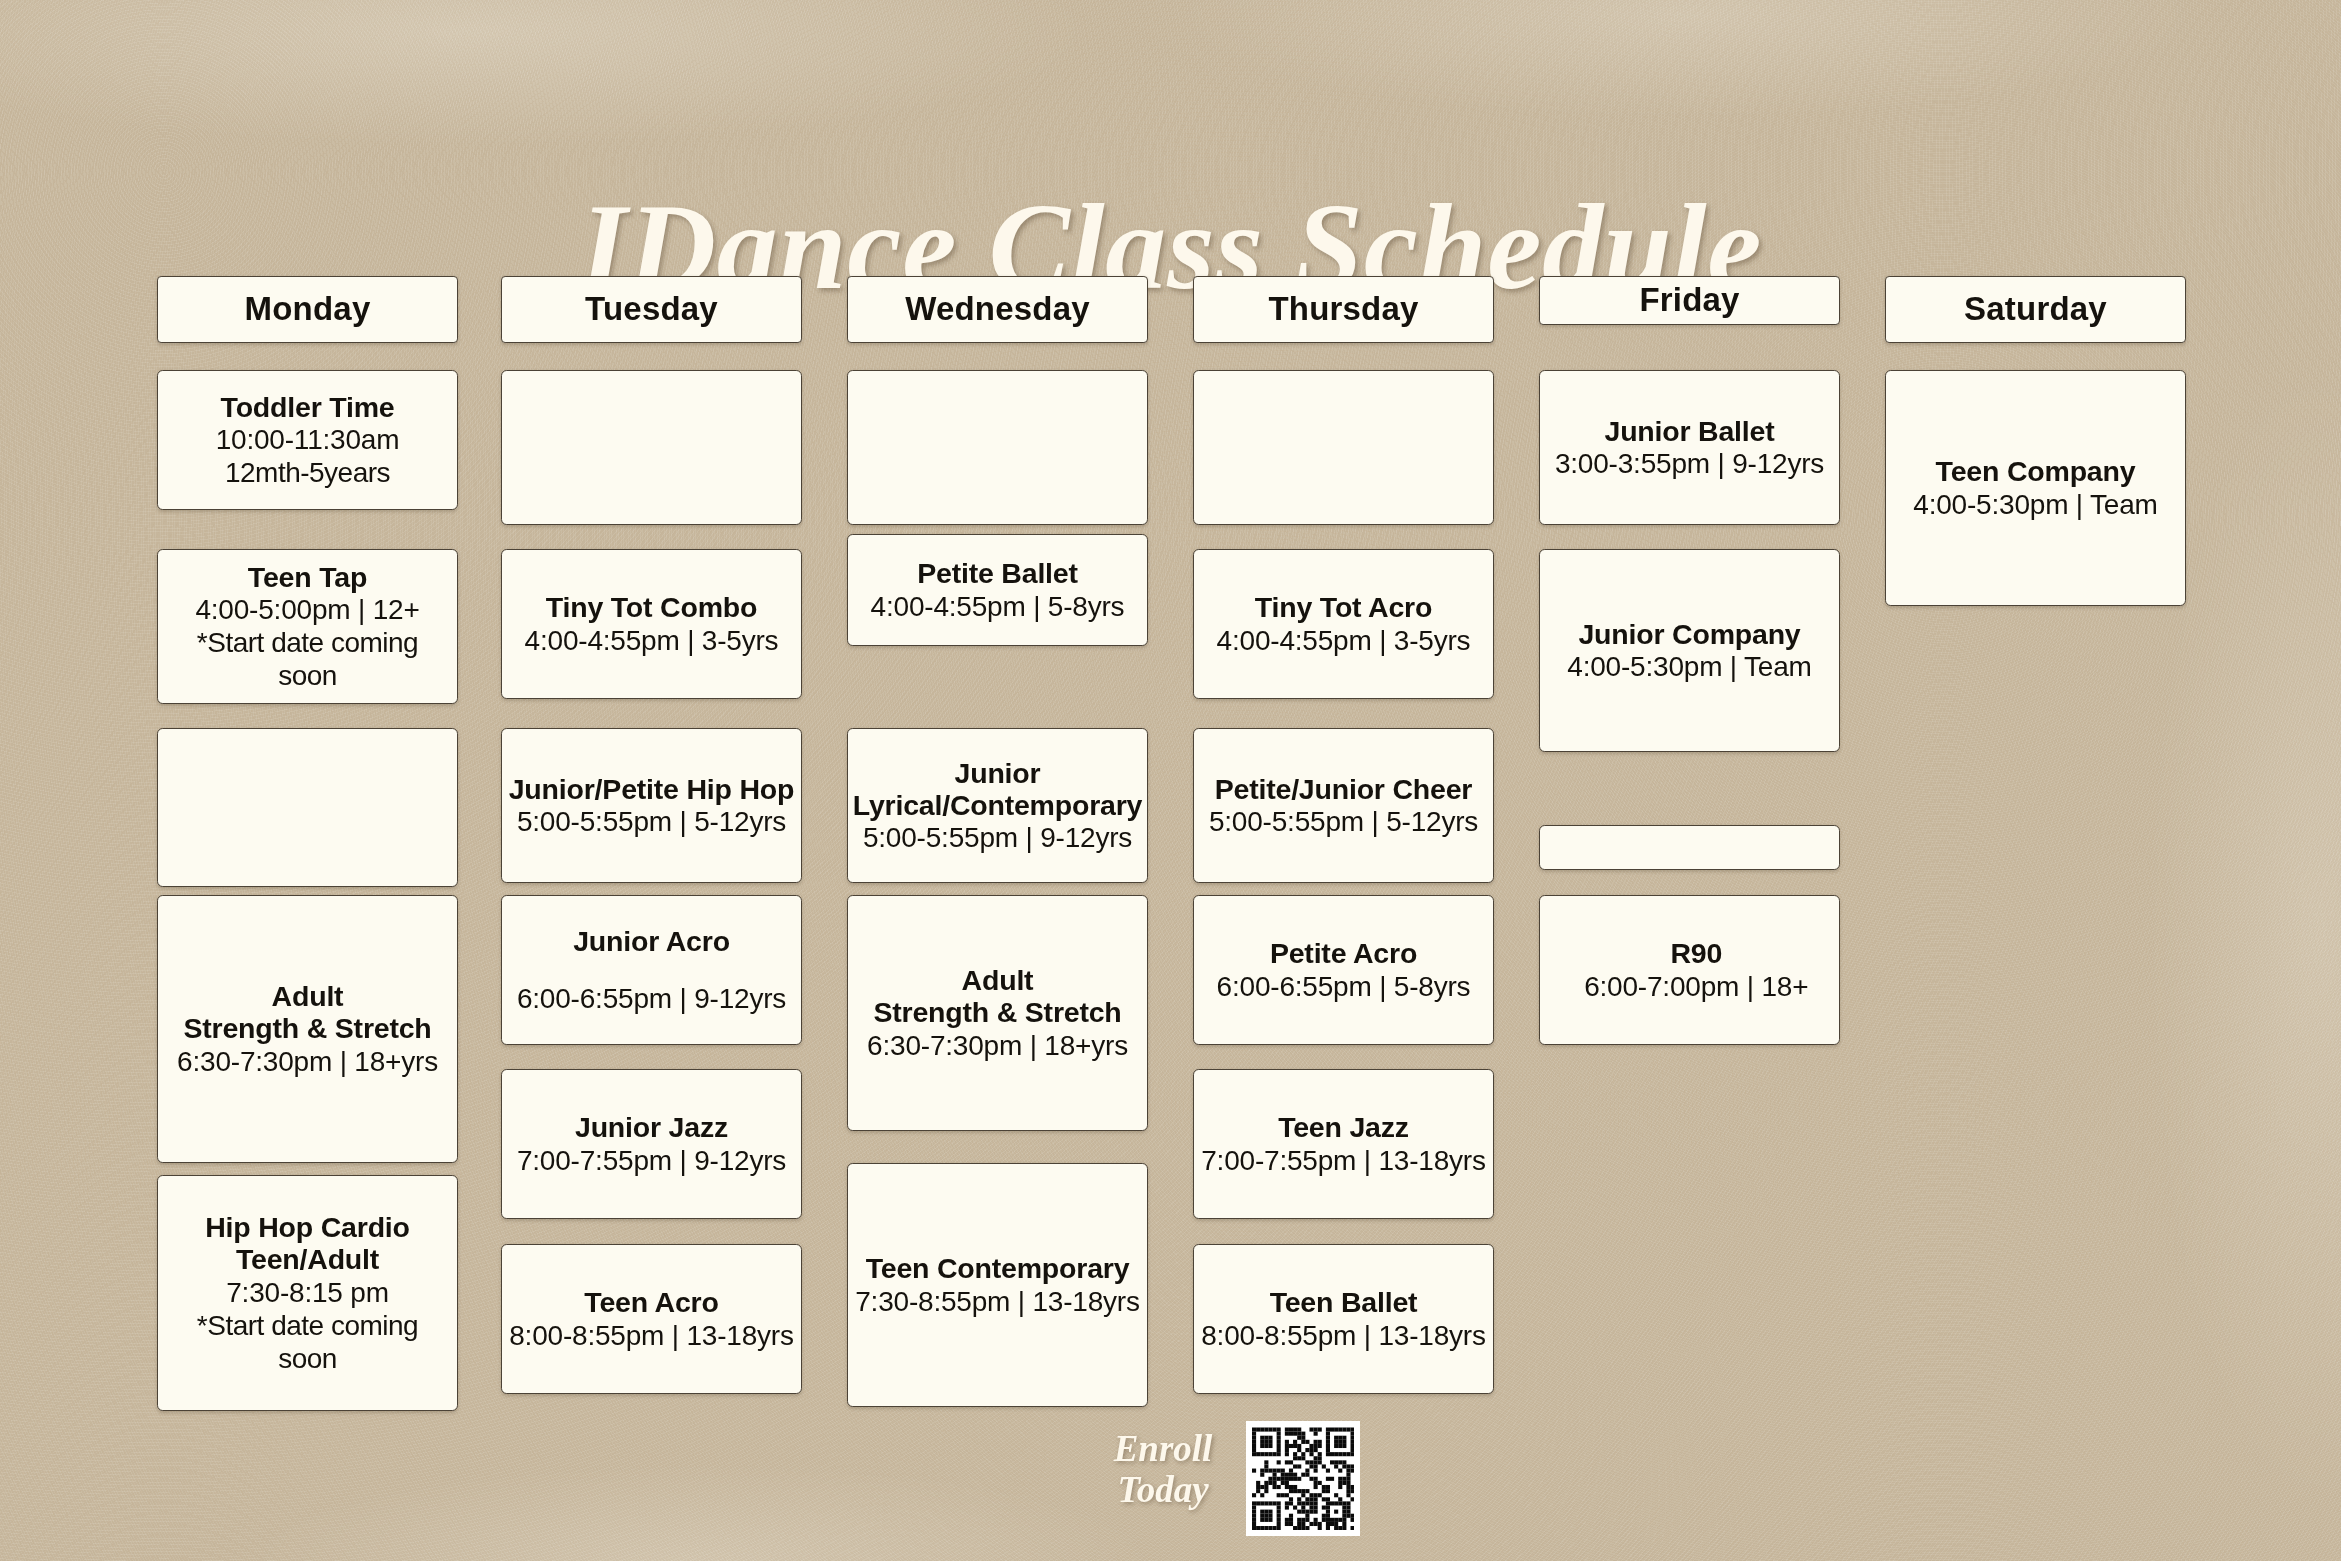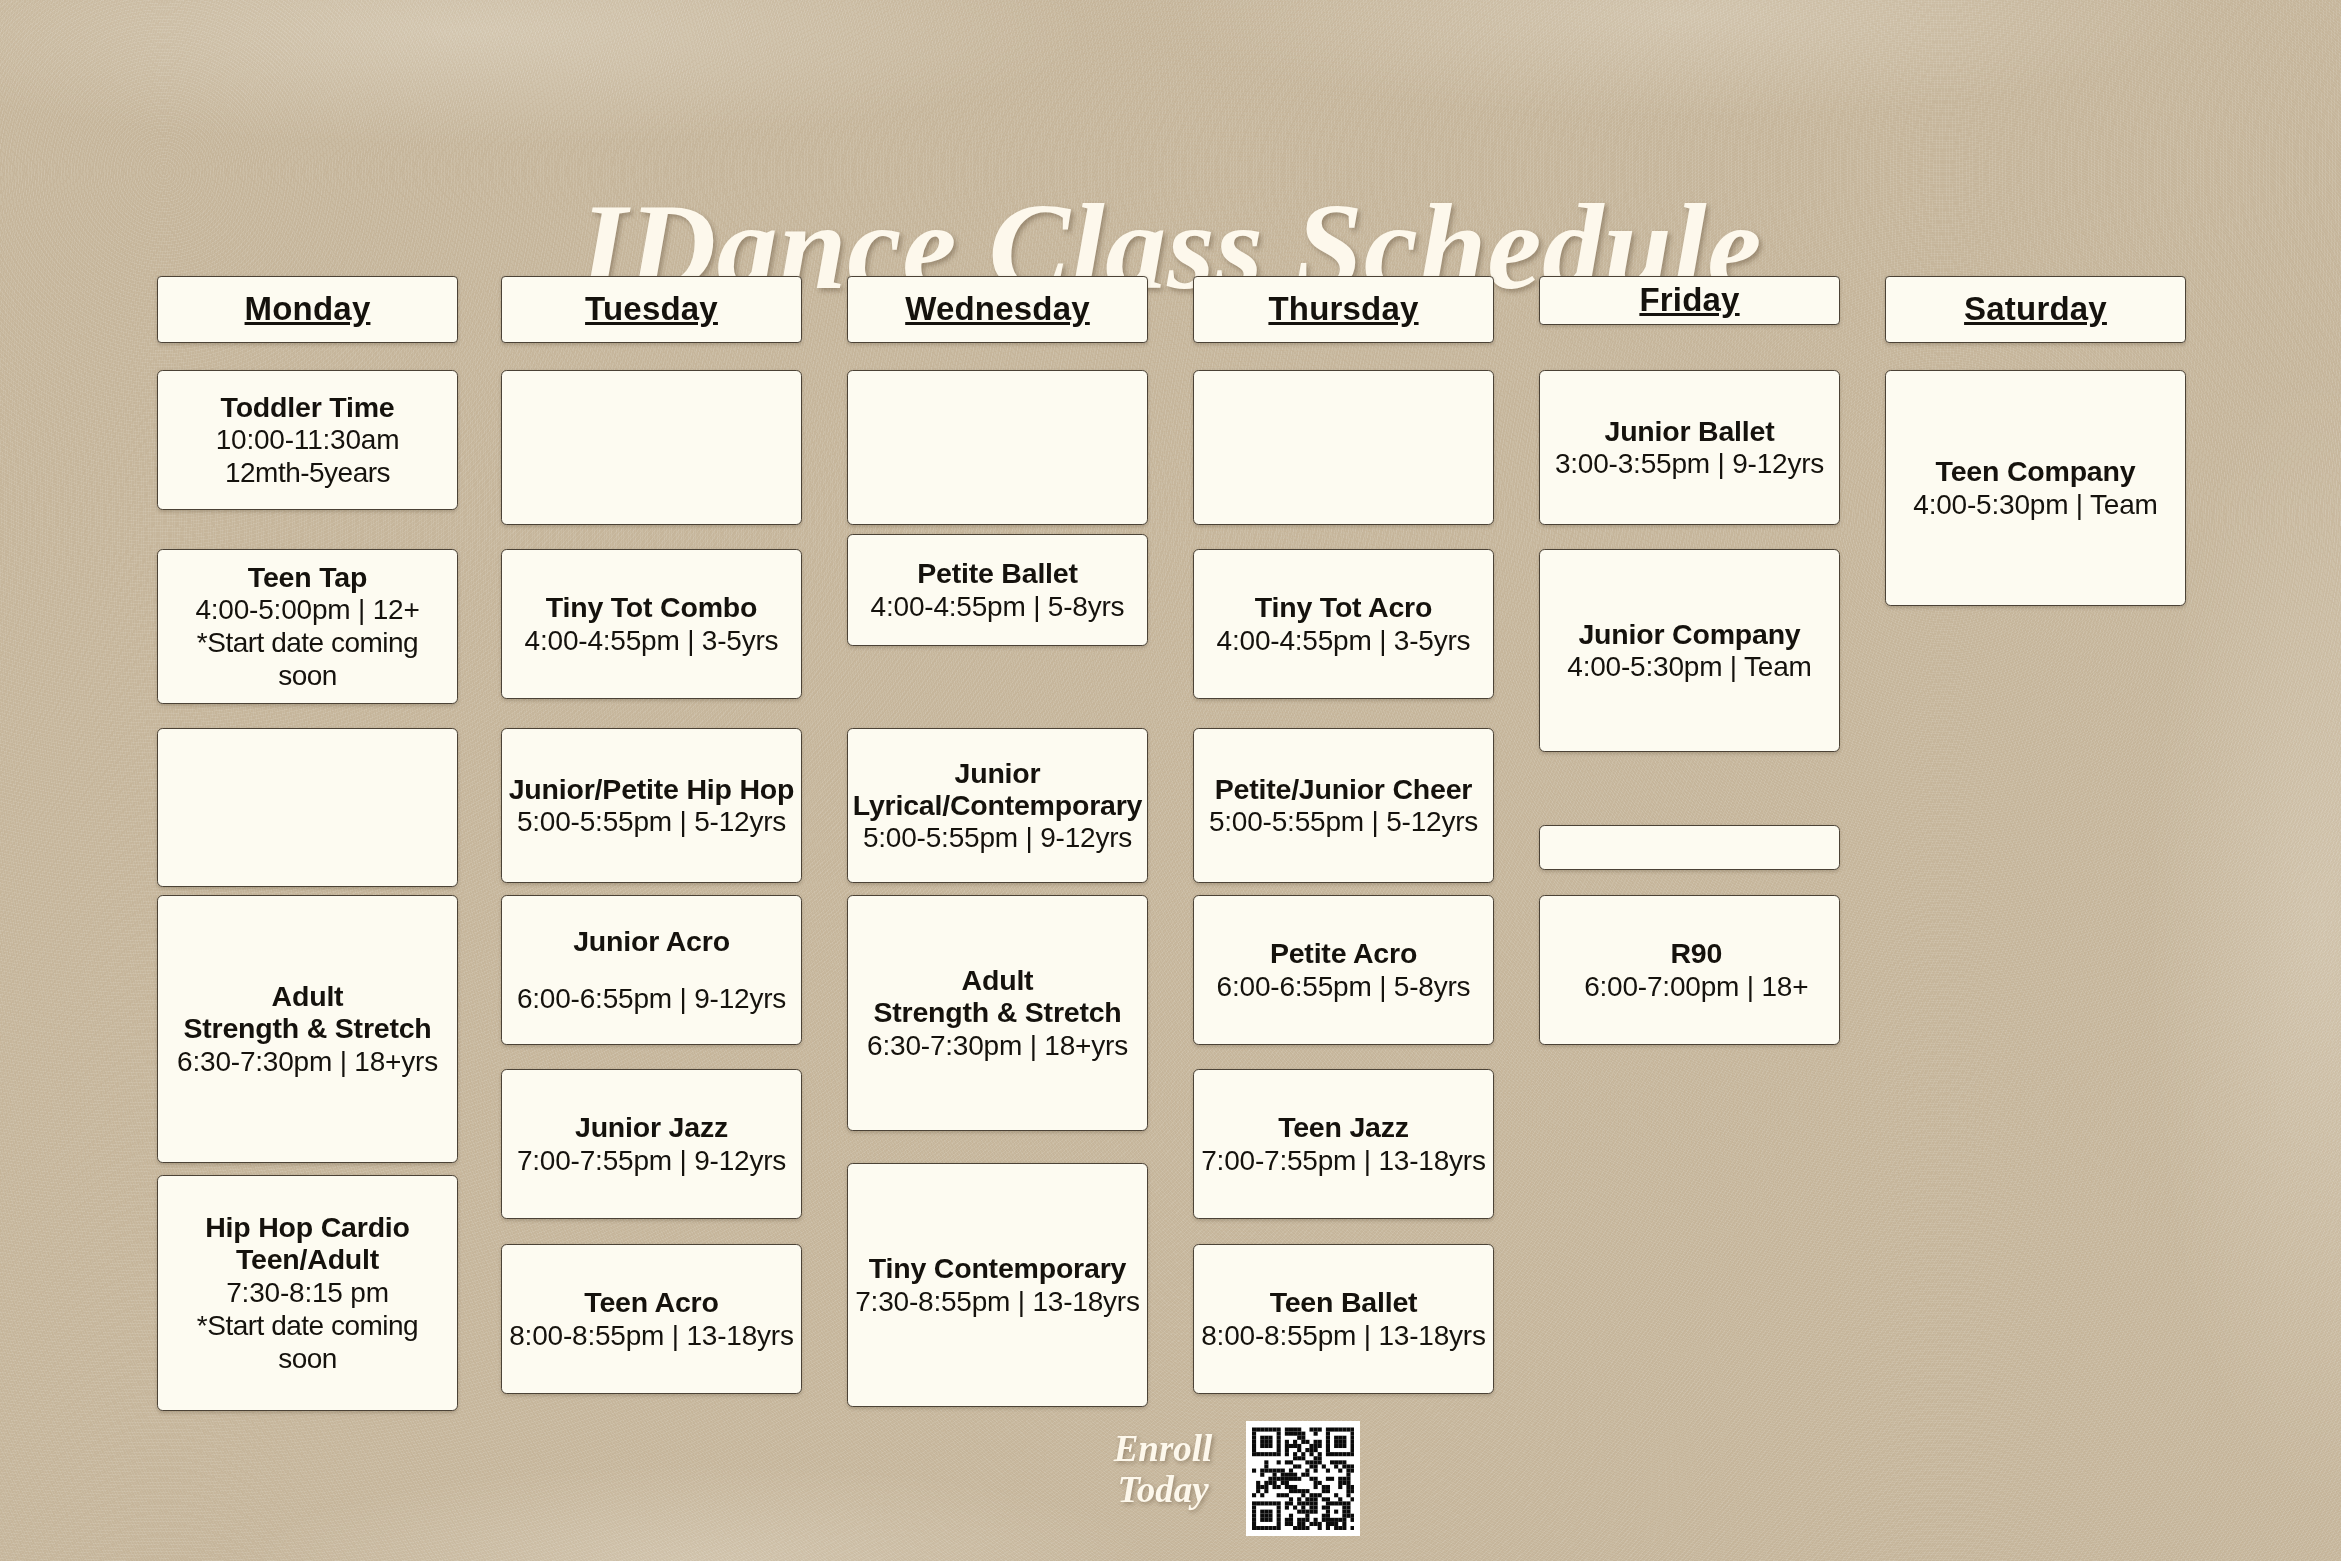--- a/index.html
+++ b/index.html
@@ -74,21 +74,21 @@
     align-items:center;justify-content:center;
     text-align:center;
     color:#15120d;
     padding:3.3px 6.5px;
     box-sizing:border-box;
   }
   .card.head{
     border-radius:4.1px;
   }
   .day-label{
-    font-size:33px;font-weight:700;letter-spacing:0.2px;line-height:1.1;text-decoration:underline;
+    font-size:33px;font-weight:700;letter-spacing:0.2px;line-height:1.1;
   }
   .cls-name{
     font-size:28.5px;font-weight:700;line-height:1.14;letter-spacing:-0.2px;
   }
   .cls-det{
     font-size:28px;font-weight:400;line-height:1.18;letter-spacing:-0.2px;
   }
   .cls-note{
     font-size:28px;font-weight:400;line-height:1.18;letter-spacing:-0.5px;
   }
@@ -181,21 +181,21 @@
         <div class="cls-name">Junior</div>
         <div class="cls-name">Lyrical/Contemporary</div>
         <div class="cls-det">5:00-5:55pm | 9-12yrs</div>
       </div>
       <div class="card" style="top: 895px; height: 236px;">
         <div class="cls-name">Adult</div>
         <div class="cls-name">Strength &amp; Stretch</div>
         <div class="cls-det">6:30-7:30pm | 18+yrs</div>
       </div>
       <div class="card" style="top: 1163px; height: 244px;">
-        <div class="cls-name">Tiny Contemporary</div>
+        <div class="cls-name">Teen Contemporary</div>
         <div class="cls-det">7:30-8:55pm | 13-18yrs</div>
       </div>
     </div>
     <div class="col" style="left: 1193px; width: 301px; border-radius: 18px;">
       <div class="card head" style="top: 276px; height: 67px;">
         <div class="day-label">Thursday</div>
       </div>
       <div class="card" style="top: 370px; height: 155px;"></div>
       <div class="card" style="top: 549px; height: 150px;">
         <div class="cls-name">Tiny Tot Acro</div>

